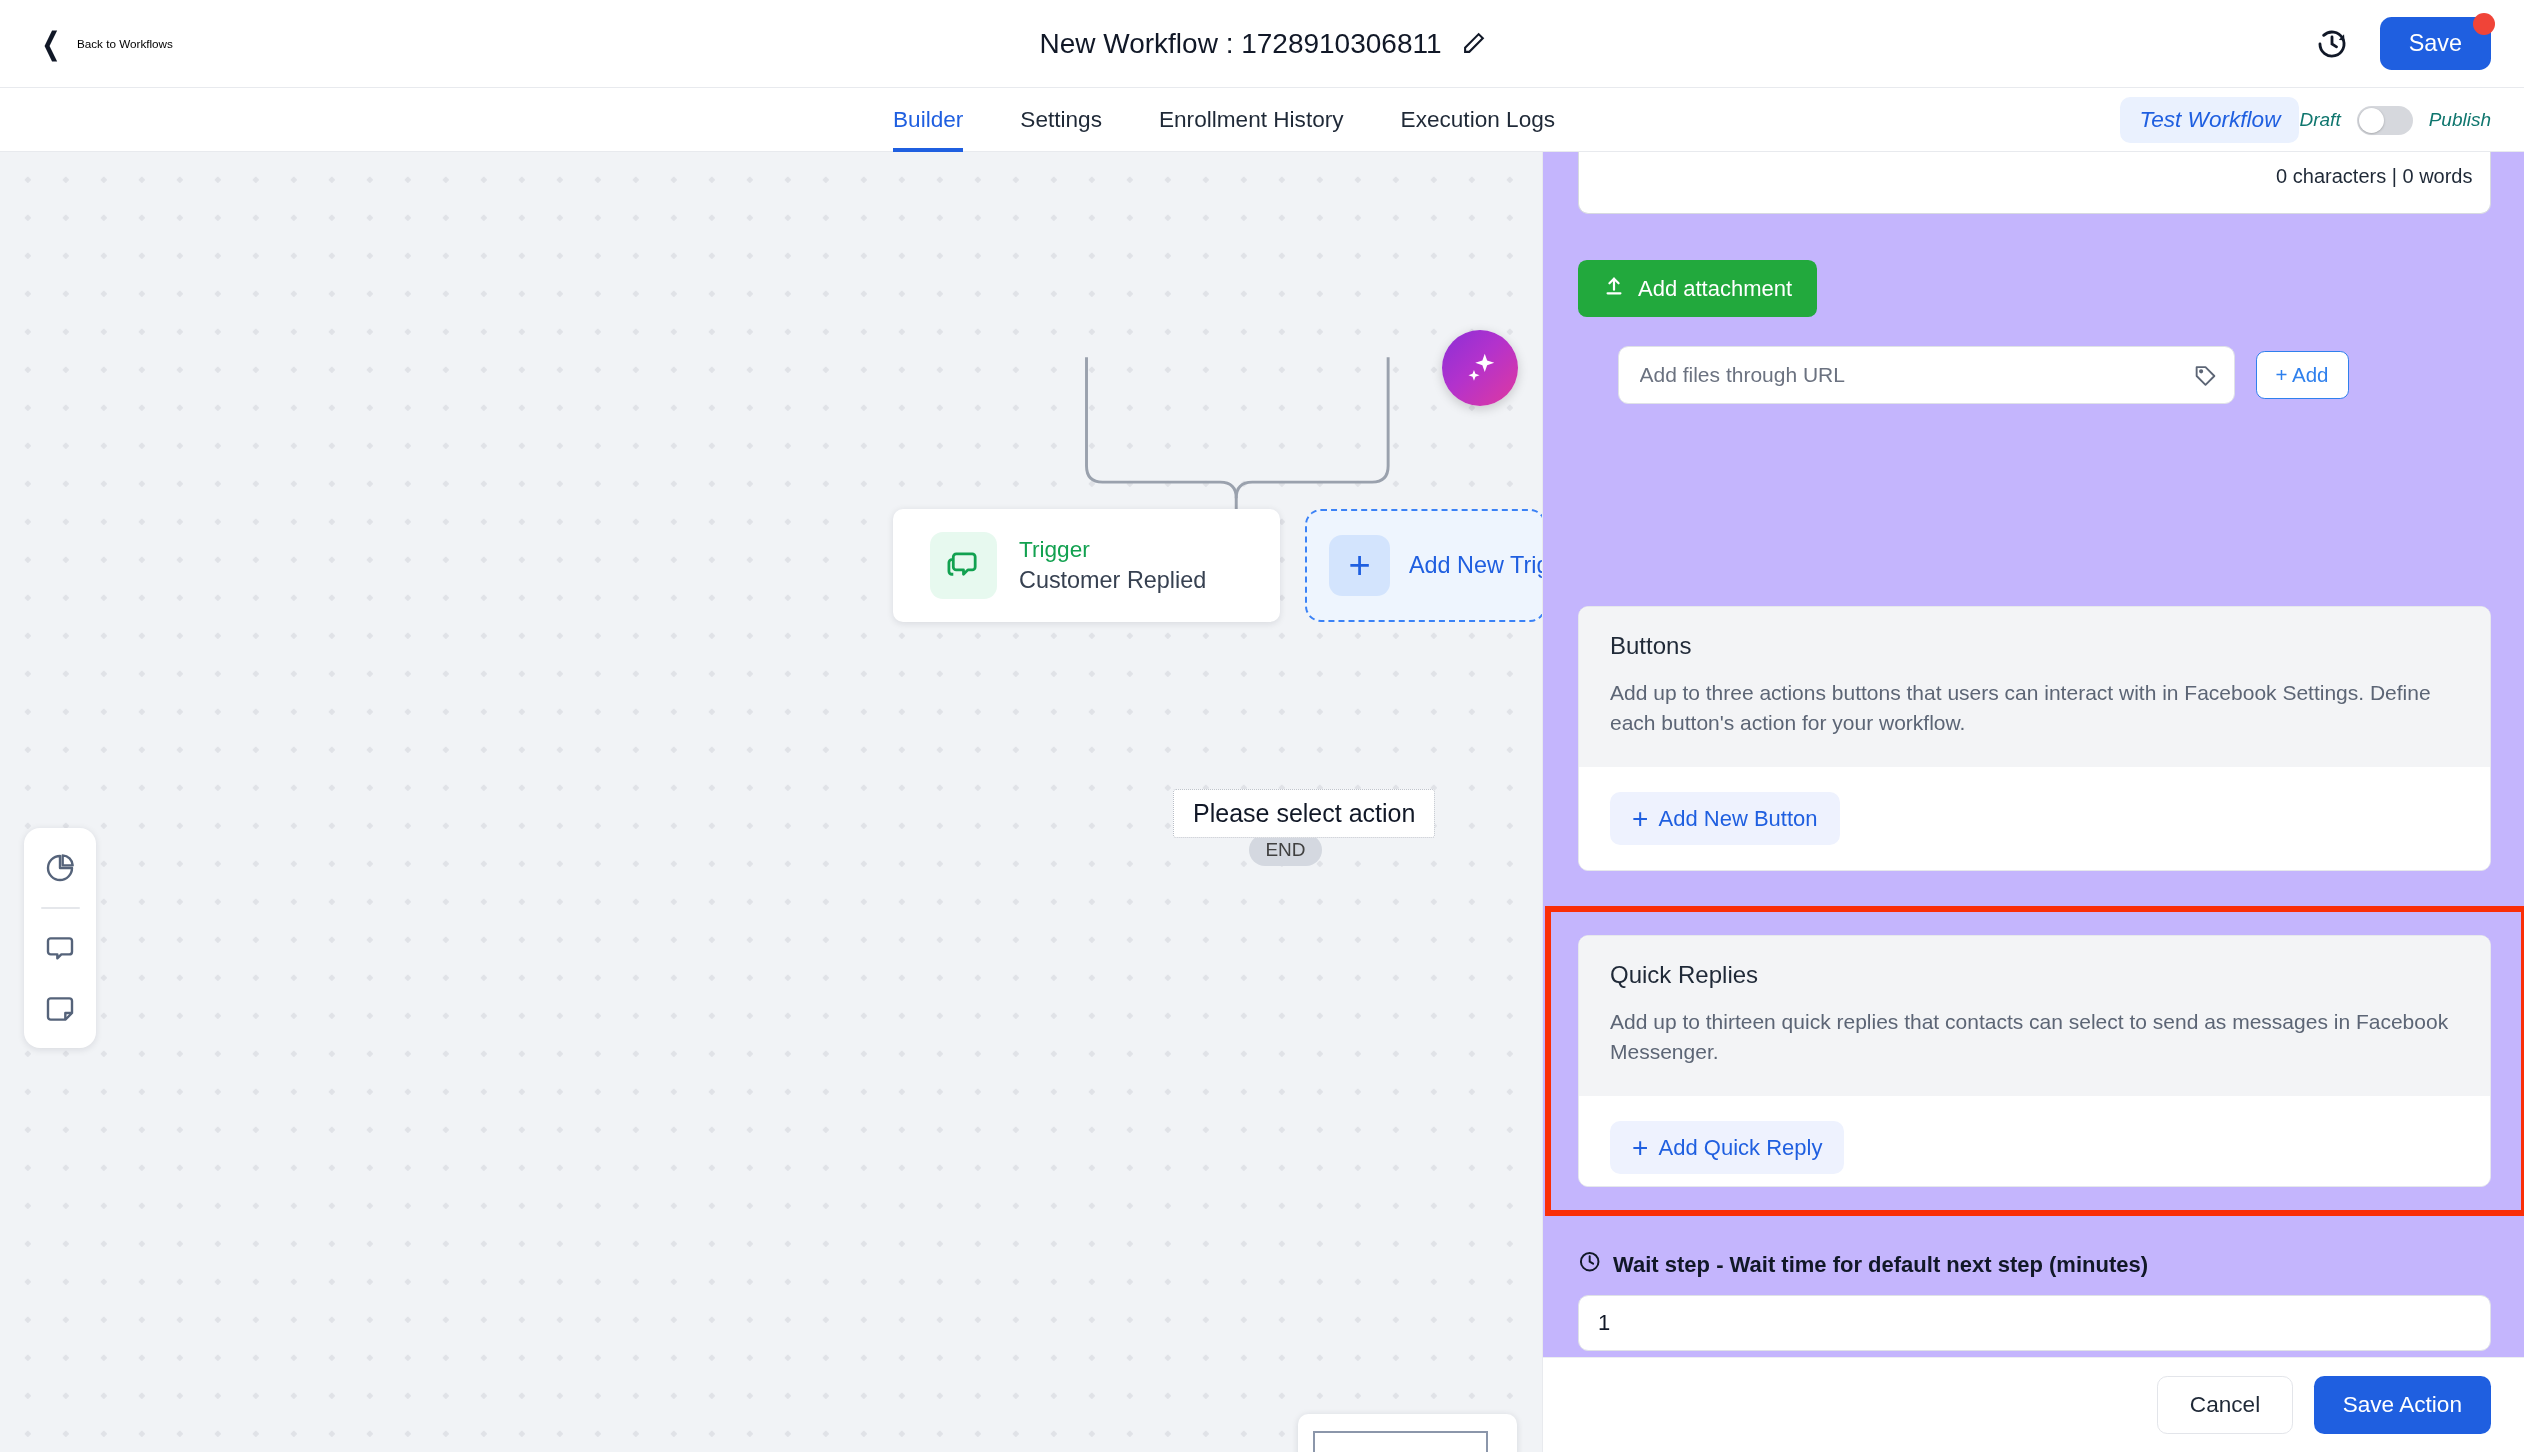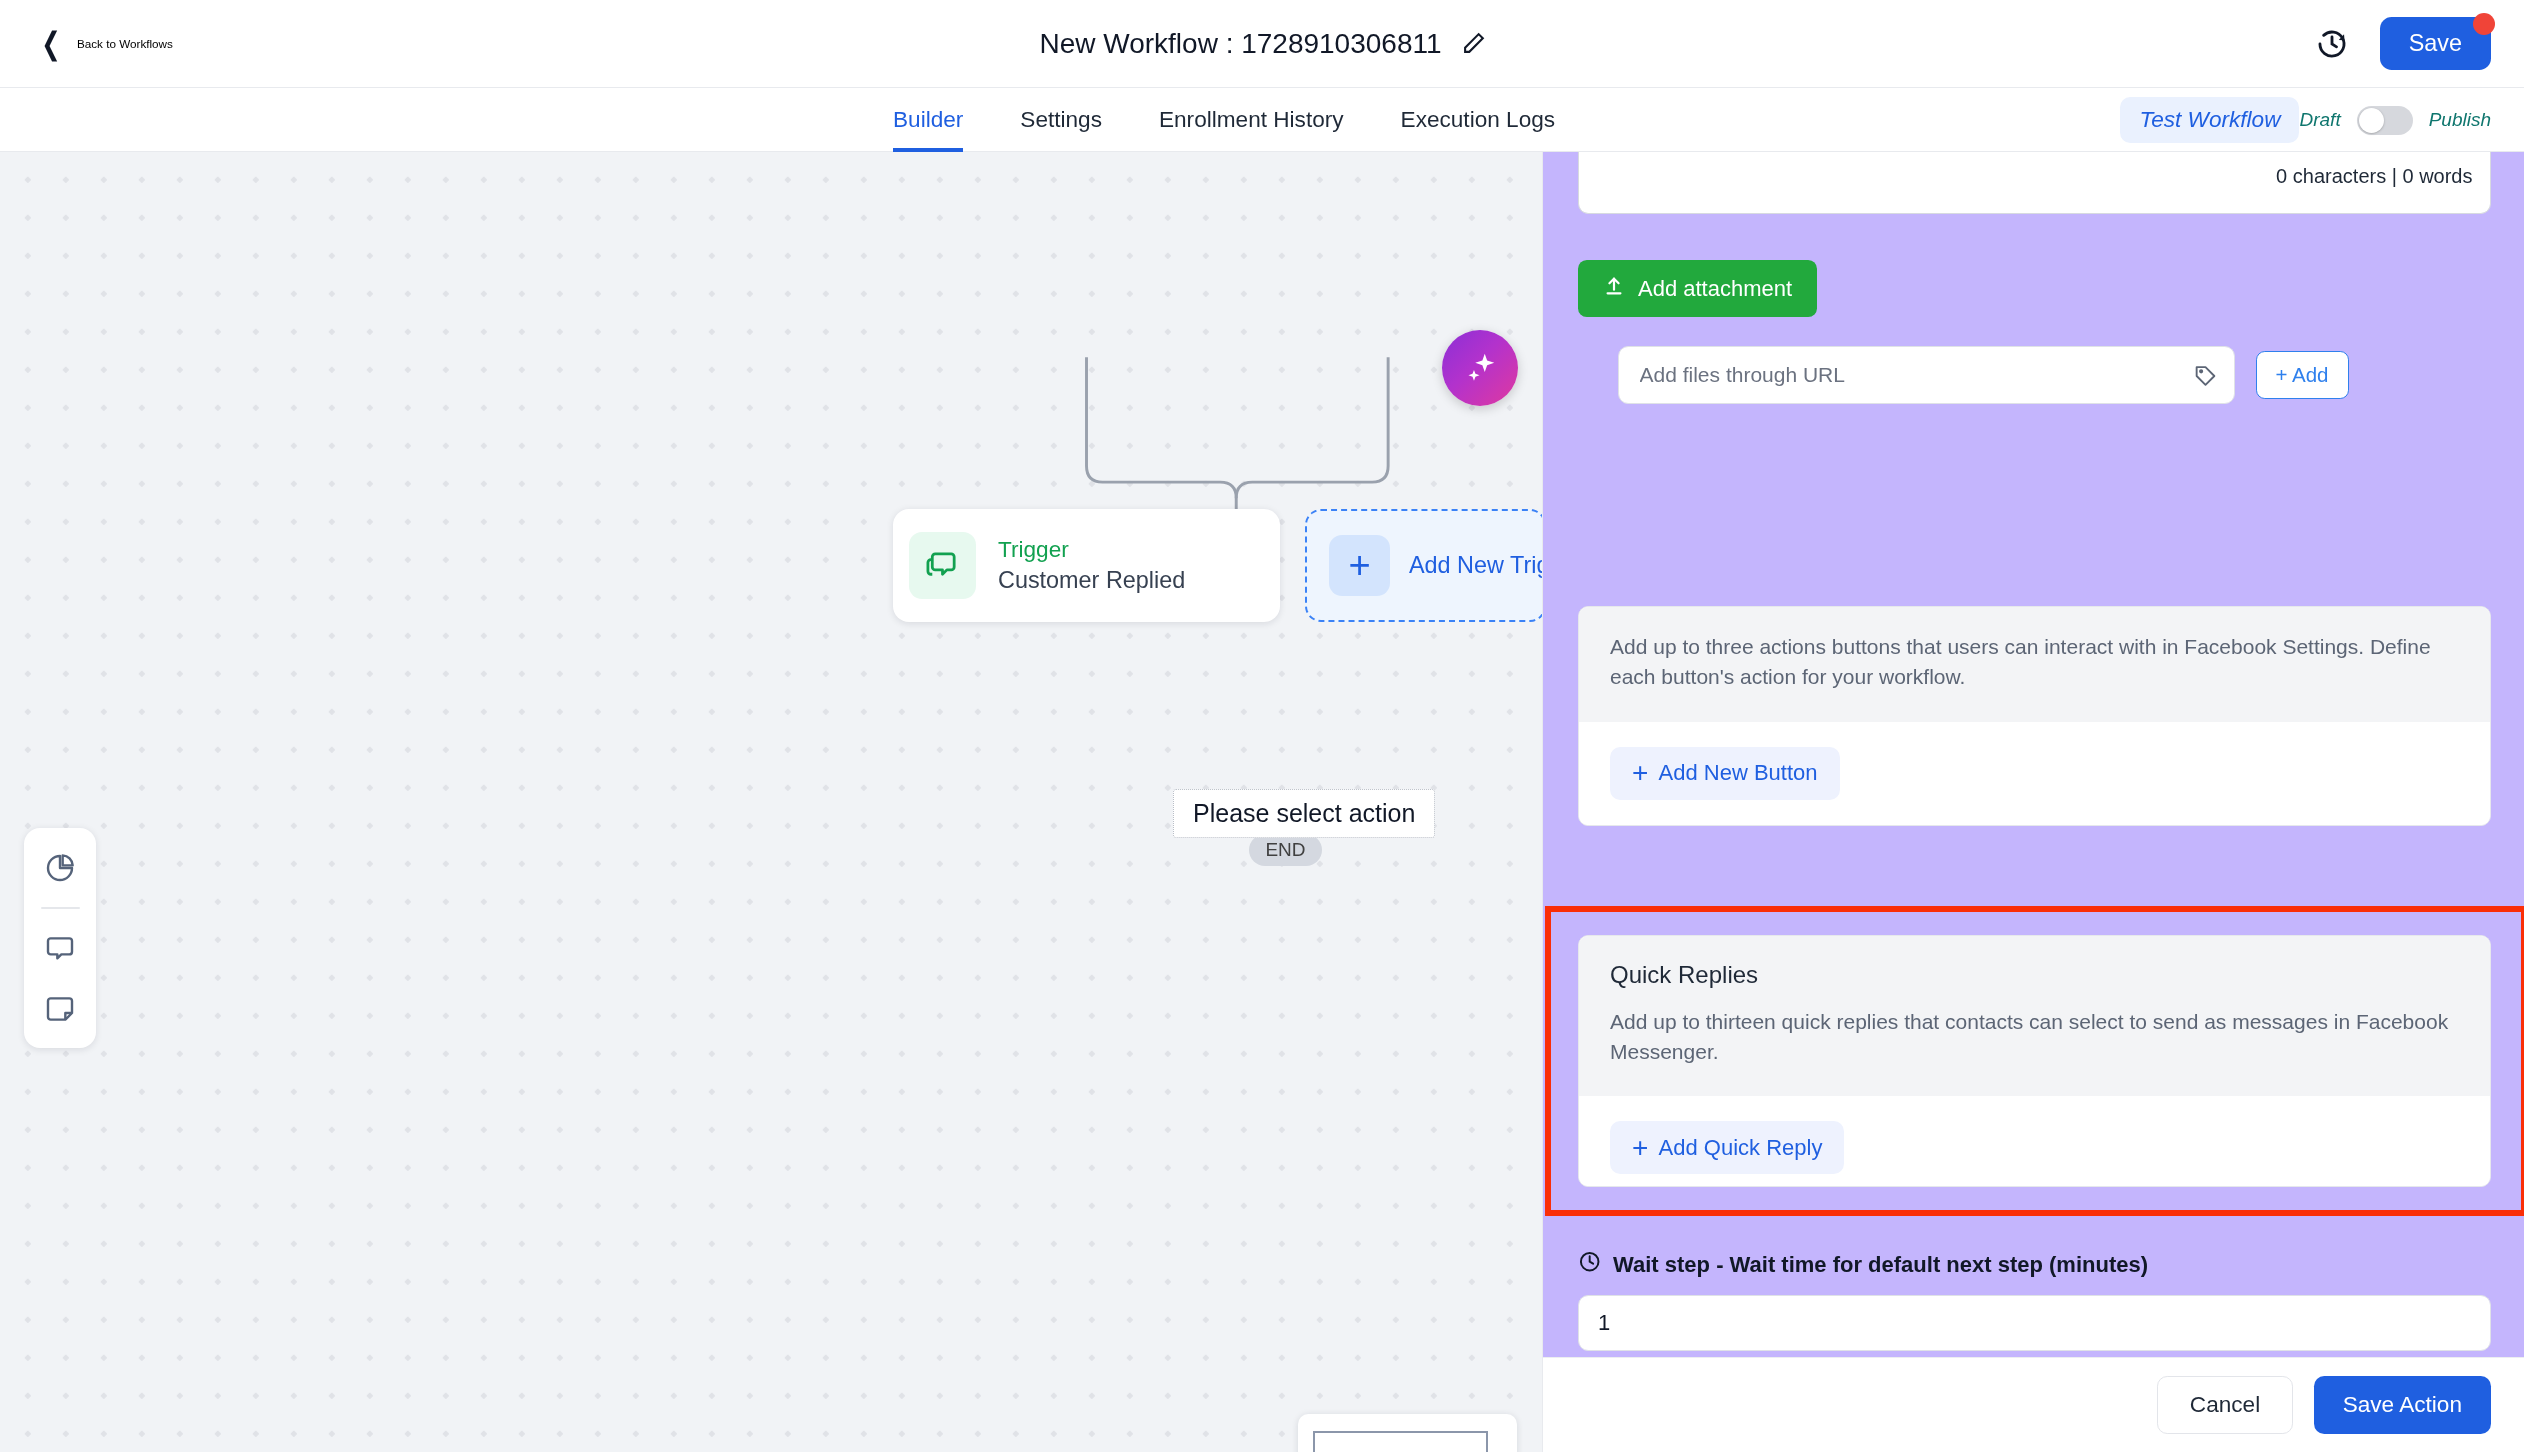--- a/index.html
+++ b/index.html
@@ -97,22 +97,22 @@
     position: absolute; left: 1442px; top: 178px;
     width: 76px; height: 76px; border-radius: 50%;
     background: linear-gradient(135deg,#8b2fd6 0%,#b332cc 45%,#e0399f 100%);
     box-shadow: 0 2.9px 10.2px rgba(0,0,0,.18);
     display: flex; align-items: center; justify-content: center; cursor: pointer;
   }
 
   .node-trigger {
     position: absolute; left: 893px; top: 357px;
     width: 387px; height: 113px; background: #fff;
-    border-radius: 16px; box-shadow: 0 1.5px 7.3px rgba(16,24,40,.10);
-    display: flex; align-items: center; padding-left: 16px; gap: 22px;
+    border-radius: 10px; box-shadow: 0 1.5px 7.3px rgba(16,24,40,.10);
+    display: flex; align-items: center; padding-left: 37px; gap: 22px;
     cursor: pointer;
   }
   .trig-ico {
     width: 67px; height: 67px; border-radius: 13px; background: #e7f9ef;
     display: flex; align-items: center; justify-content: center; flex: 0 0 auto;
   }
   .trig-texts { display: flex; flex-direction: column; gap: 4.4px; }
   .trig-kind { font-size: 22.6px; color: #12a150; }
   .trig-name { font-size: 23.4px; color: #374151; }
 
@@ -410,20 +410,21 @@
               <path d="M20.5 12.5L12 21 3.5 12.5V4h8.5l8.5 8.5z"></path>
               <circle cx="7.8" cy="8" r="1.1" fill="#5c6575"></circle>
             </svg>
           </span>
         </div>
         <button class="add-btn">+ Add</button>
       </div>
 
       <div class="sec-card" id="buttons-card">
         <div class="sec-head">
+          <div class="sec-title">Buttons</div>
           <div class="sec-desc">Add up to three actions buttons that users can interact with in Facebook Settings. Define each button's action for your workflow.</div>
         </div>
         <div class="sec-foot">
           <button class="pill-btn">
             <span class="pill-plus">+</span>
             <span>Add New Button</span>
           </button>
         </div>
       </div>
 

